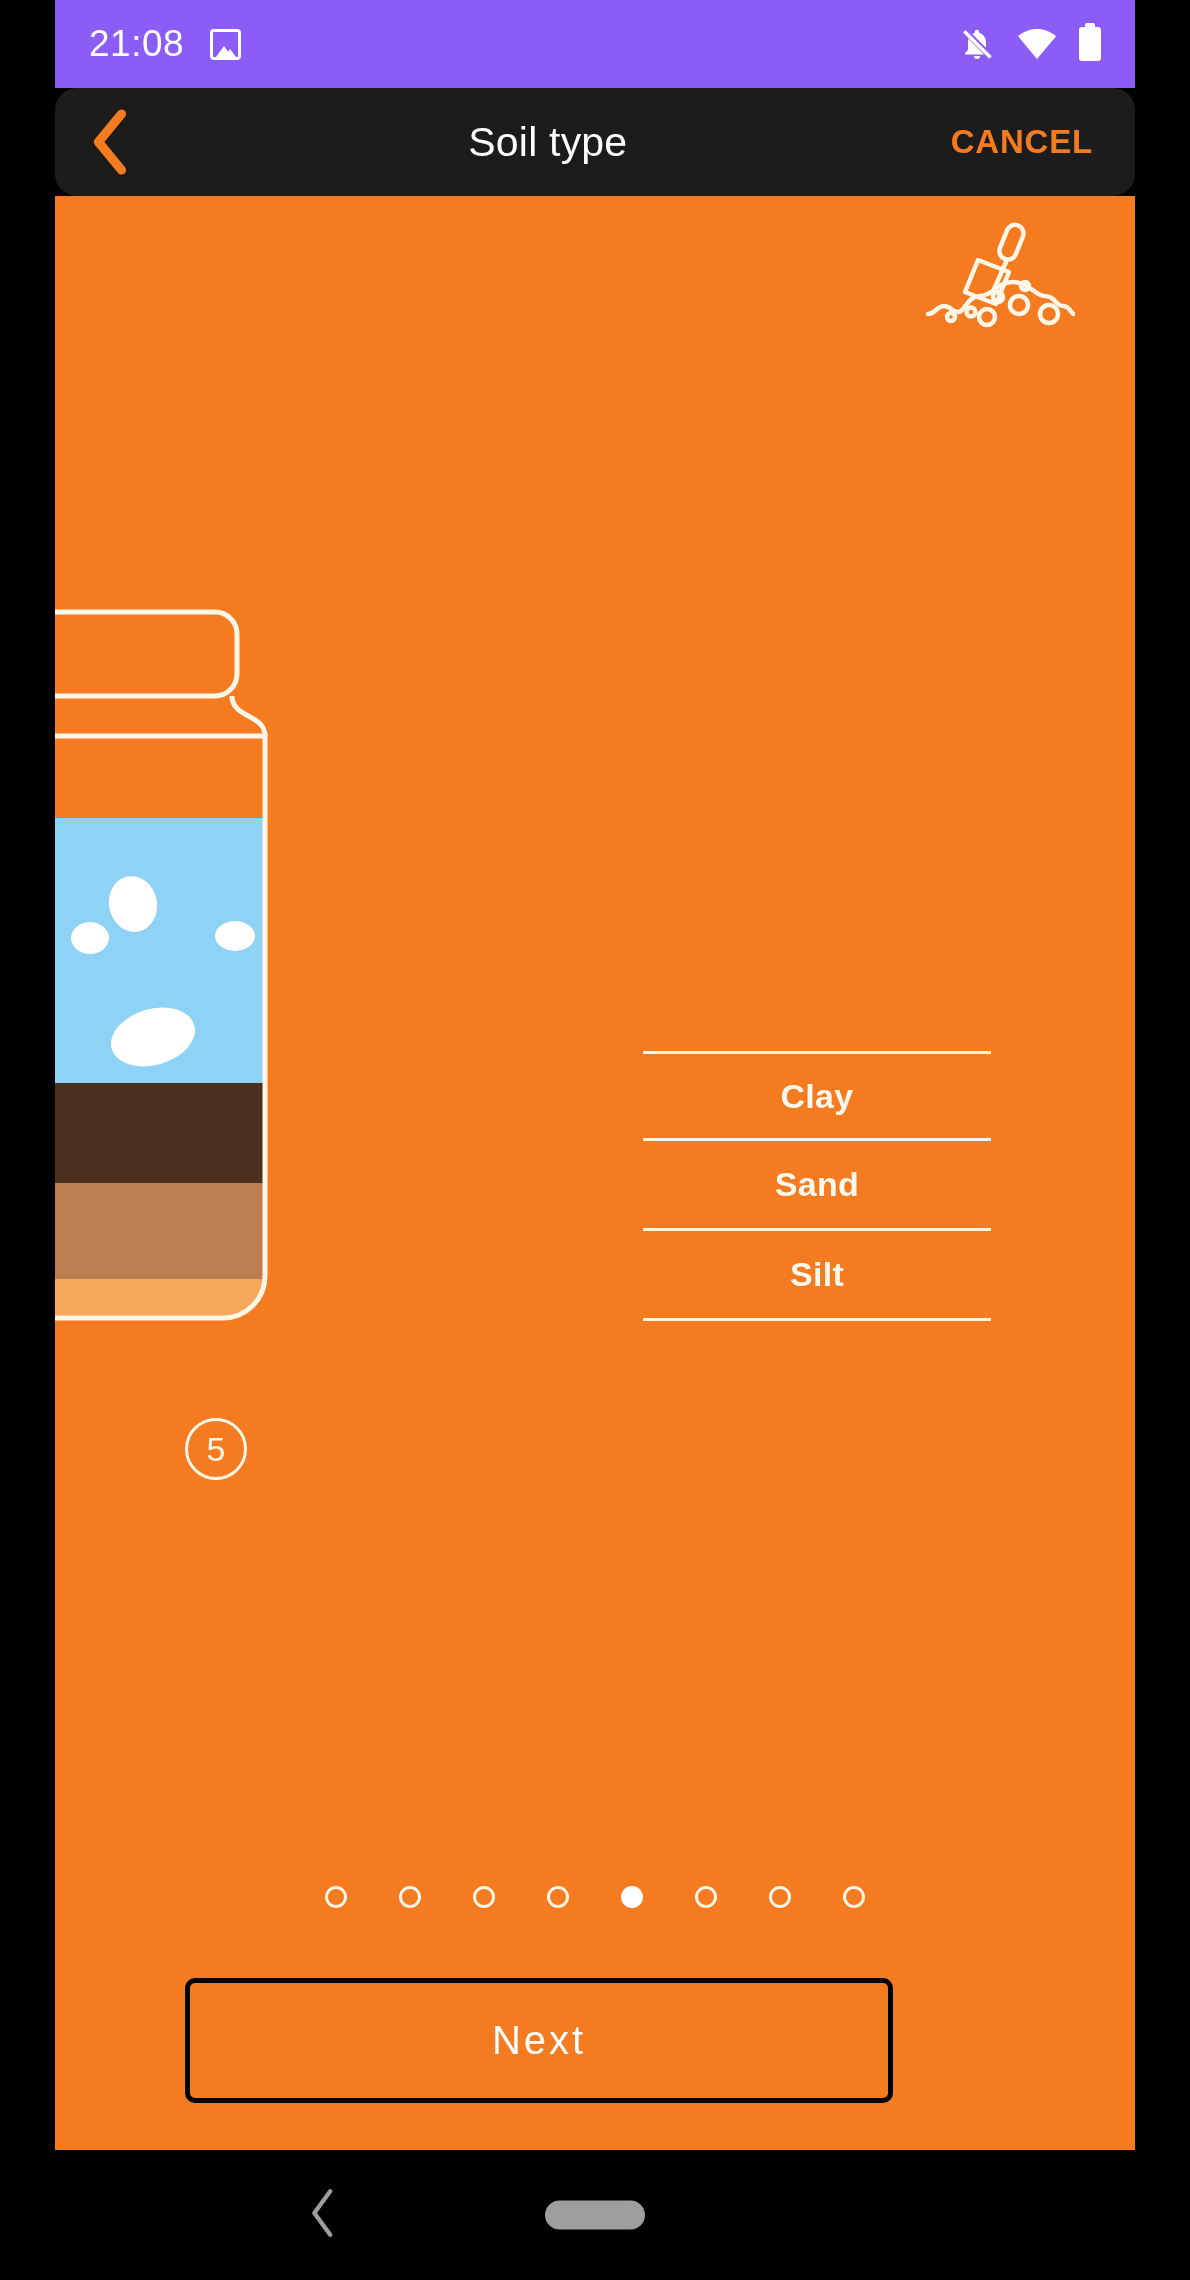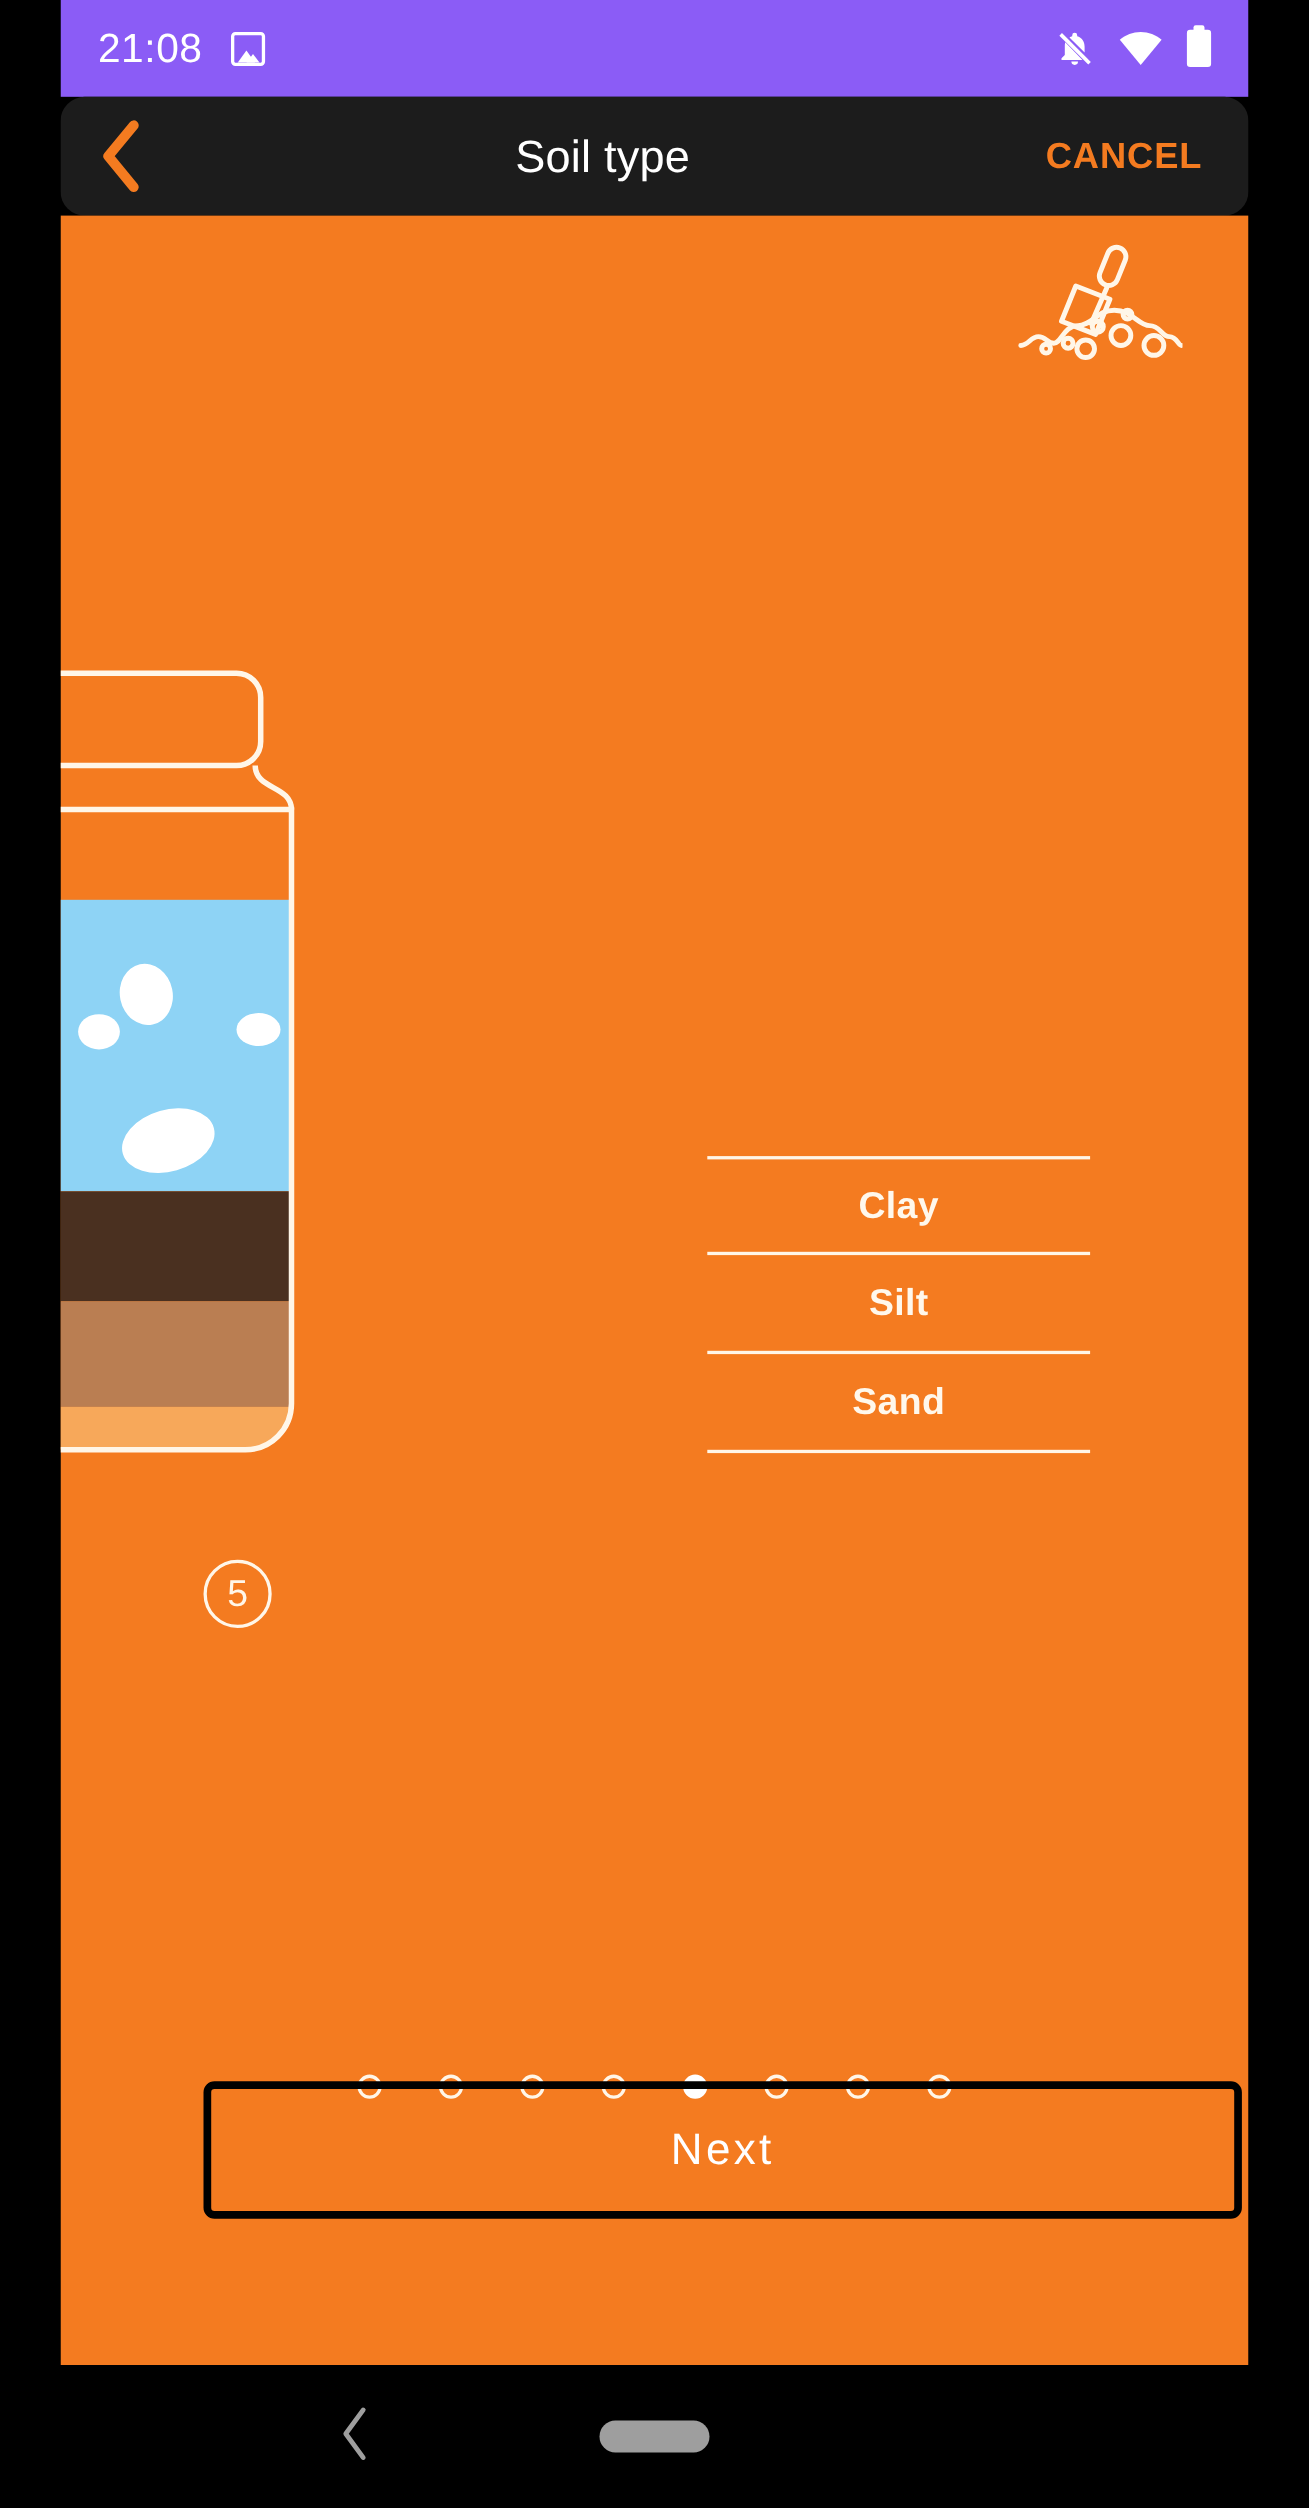--- a/index.html
+++ b/index.html
@@ -149,23 +149,23 @@
   }
   .dot {
     width:22px; height:22px; border-radius:50%;
     border:3px solid #FFF6E8; background:transparent;
     cursor:pointer;
   }
   .dot.active { background:#FFFFFF; border-color:#FFFFFF; }
 
   
   .next-btn {
-    position:absolute; left:130px; top:1696px;
-    width:944px; height:125px;
-    border:7px solid #000000; border-radius:10px;
+    position:absolute; left:130px; top:1782px;
+    width:708px; height:125px;
+    border:5px solid #000000; border-radius:10px;
     display:flex; align-items:center; justify-content:center;
     color:#FFFFFF; font-size:40px; letter-spacing:3px;
     cursor:pointer;
   }
 
   
   .navbar {
     position:absolute; left:0; top:2150px;
     width:1080px; height:130px;
     background:#000;
@@ -268,24 +268,24 @@
 
           <path d="M0 16 L330 16 A22 22 0 0 1 352 38 L352 78 A22 22 0 0 1 330 100 L0 100" fill="none" stroke="#FFF6E8" stroke-width="5"></path>
         </svg>
       </div>
 
       <div class="labels">
         <div class="label-row">
           <span class="label-text">Clay</span>
         </div>
         <div class="label-row">
-          <span class="label-text">Silt</span>
+          <span class="label-text">Sand</span>
         </div>
         <div class="label-row">
-          <span class="label-text">Sand</span>
+          <span class="label-text">Silt</span>
         </div>
       </div>
 
       <div class="step-block">
         <div class="step-circle">5</div>
       </div>
 
       <div class="dots">
         <div class="dot"></div>
         <div class="dot"></div>

